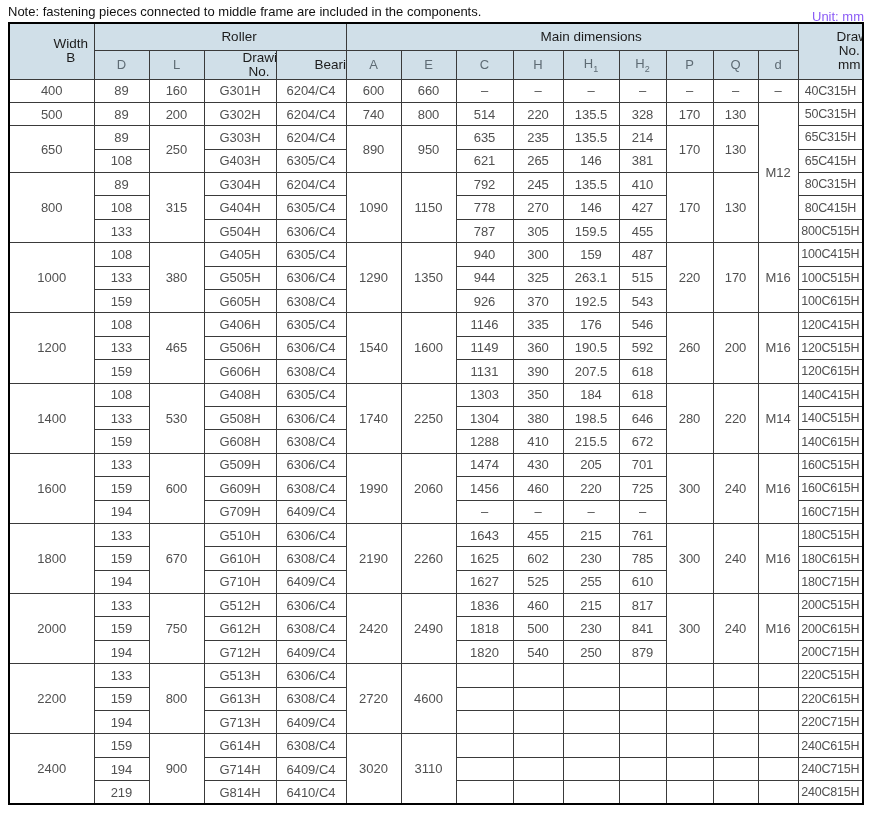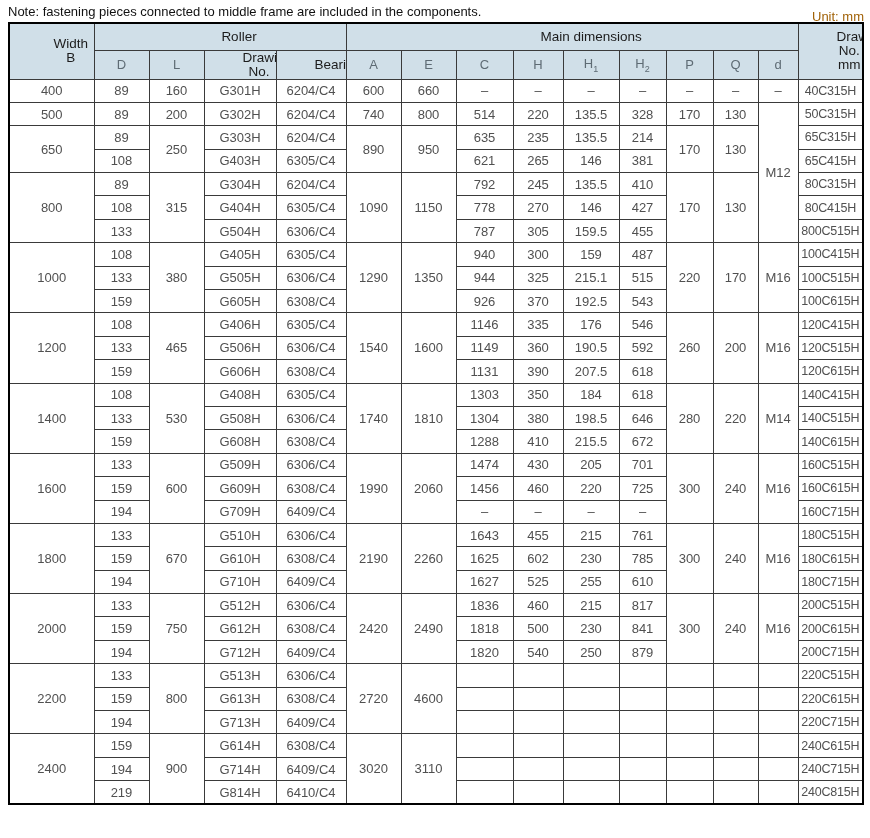--- a/index.html
+++ b/index.html
@@ -1,19 +1,19 @@
 <!DOCTYPE html>
 <html style="--header-bg: #d0dfe8; --border: #3a3a3a; --outer-border: #000000; --text: #505050; --header-text: #1c1c1c; --subheader-text: #5e6b74;"><head>
 <meta charset="utf-8">
 <style>
   * { box-sizing: border-box; }
   html,body { margin:0; padding:0; background:#ffffff; font-family:"Liberation Sans", sans-serif; }
   .page { position:relative; width:870px; height:838px; background:#fff; overflow:hidden; }
   .note  { position:absolute; left:8px;  top:4px; font-size:13px; color:#111; }
-  .unit  { position:absolute; right:6px; top:9px; font-size:13px; color:#a16207; }
+  .unit  { position:absolute; right:6px; top:9px; font-size:13px; color:#8b5cf6; }
   table.dim { position:absolute; left:8px; top:22px; width:854px;
               border-collapse:collapse; table-layout:fixed;
               border:2px solid var(--outer-border,#000); }
   th,td { border:1px solid var(--border,#3a3a3a); text-align:center; vertical-align:middle;
           padding:0; overflow:hidden; }
   thead th { background:var(--header-bg,#d0dfe8); font-weight:normal; }
   thead tr:first-child th { height:27px; }
   thead tr:last-child  th { height:24px; }
   th.word   { color:var(--header-text,#1c1c1c); font-size:13.5px; line-height:14px;padding-left:38px; }
   th.letter { color:var(--subheader-text,#5e6b74); font-size:13px; }
@@ -181,21 +181,21 @@
           <td rowspan="3">170</td>
           <td rowspan="3">M16</td>
           <td>100C415H</td>
         </tr>
         <tr>
           <td>133</td>
           <td>G505H</td>
           <td>6306/C4</td>
           <td>944</td>
           <td>325</td>
-          <td>215.1</td>
+          <td>263.1</td>
           <td>515</td>
           <td>100C515H</td>
         </tr>
         <tr>
           <td>159</td>
           <td>G605H</td>
           <td>6308/C4</td>
           <td>926</td>
           <td>370</td>
           <td>192.5</td>
@@ -239,21 +239,21 @@
           <td>618</td>
           <td>120C615H</td>
         </tr>
         <tr>
           <td rowspan="3">1400</td>
           <td>108</td>
           <td rowspan="3">530</td>
           <td>G408H</td>
           <td>6305/C4</td>
           <td rowspan="3">1740</td>
-          <td rowspan="3">1810</td>
+          <td rowspan="3">2250</td>
           <td>1303</td>
           <td>350</td>
           <td>184</td>
           <td>618</td>
           <td rowspan="3">280</td>
           <td rowspan="3">220</td>
           <td rowspan="3">M14</td>
           <td>140C415H</td>
         </tr>
         <tr>

